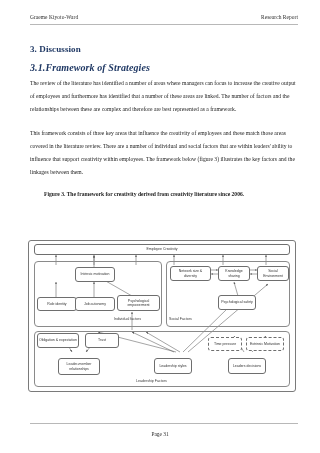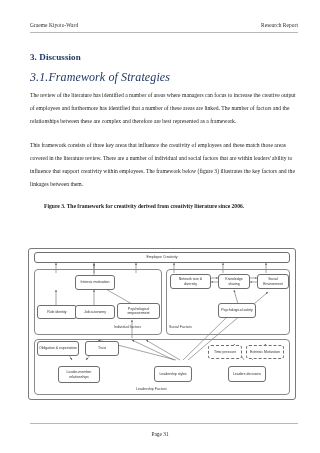--- a/index.html
+++ b/index.html
@@ -13,21 +13,20 @@
     overflow: hidden;
     font-family: "Liberation Serif", serif;
     color: #1a1a1a;
     position: relative;
   }
 
   .page {
     position: absolute;
     inset: 0;
     padding: 16px;
-    margin-top: 8px;
   }
 
   
   .running-head {
     position: absolute;
     top: 14px;
     left: 30px;
     right: 22px;
     display: flex;
     justify-content: space-between;
@@ -55,22 +54,22 @@
   h2.section-title {
     font-family: "Liberation Serif", serif;
     font-size: 9px;
     font-weight: bold;
     color: #1f3864;
     margin: 0 0 8px 0;
     letter-spacing: 0.1px;
   }
   h3.subsection-title {
     font-family: "Liberation Serif", serif;
-    font-size: 12px;
-    font-weight: normal;
+    font-size: 10px;
+    font-weight: bold;
     font-style: italic;
     color: #1f3864;
     margin: 0 0 4px 0;
     letter-spacing: 0.1px;
   }
   p.body-para {
     font-size: 5.6px;
     line-height: 13px;
     margin: 0 0 11px 0;
     text-align: left;

